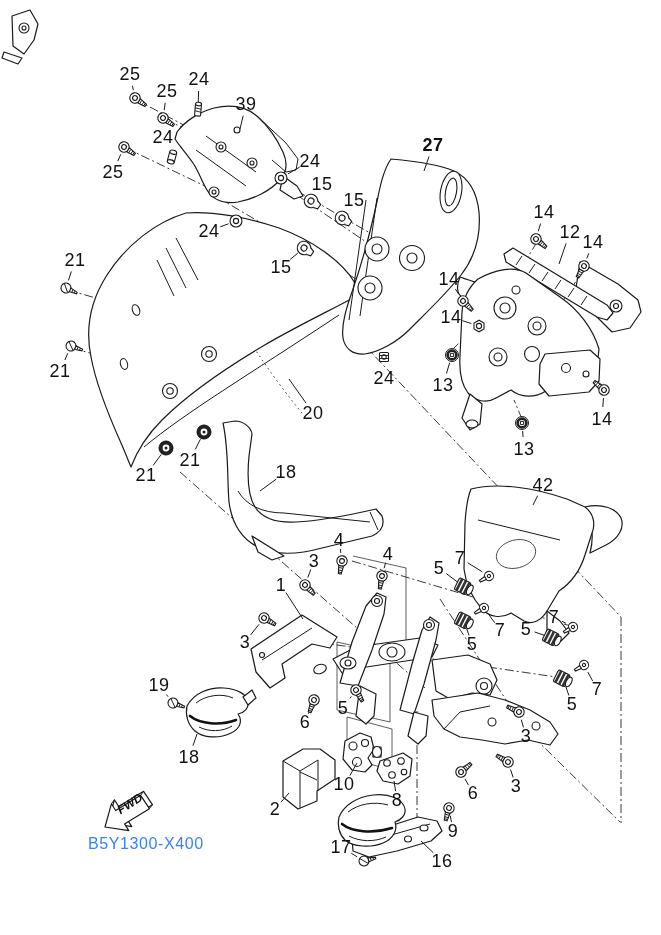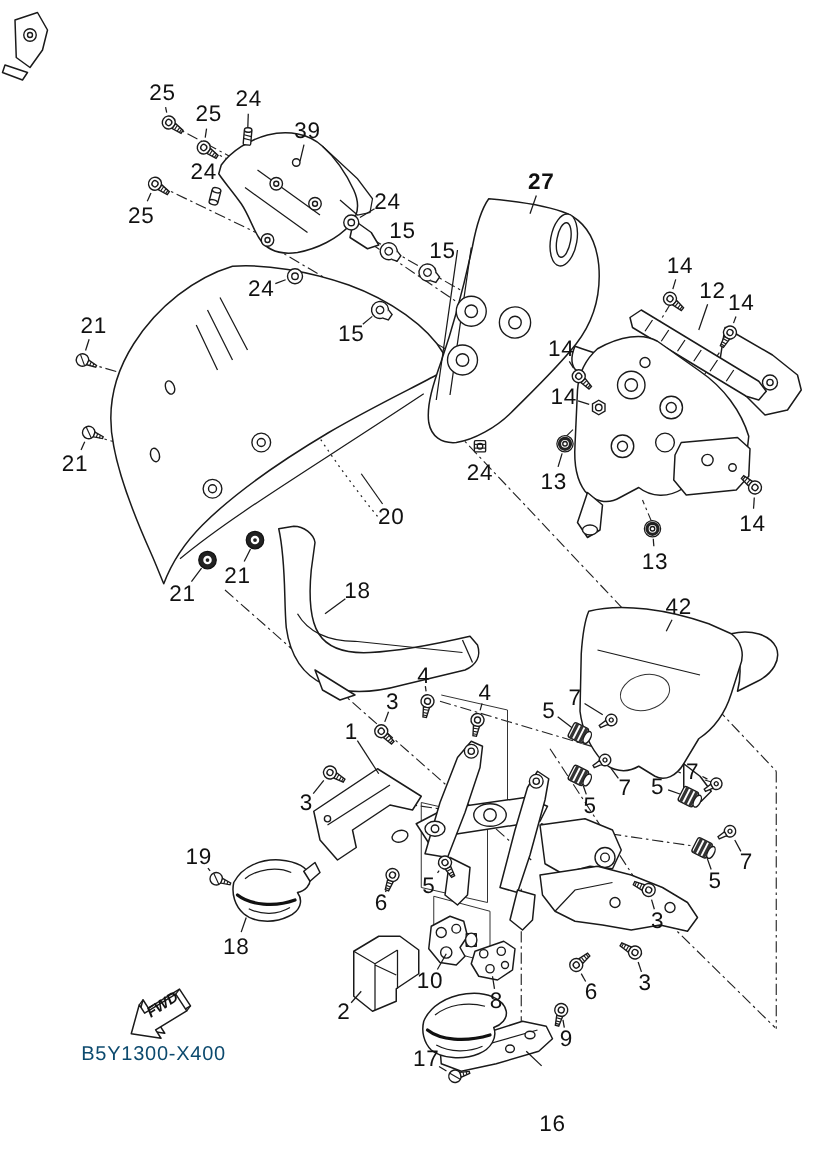--- a/index.html
+++ b/index.html
@@ -1,21 +1,21 @@
 <!DOCTYPE html>
 <html><head>
 <meta charset="utf-8">
 <style>
   html,body{margin:0;padding:0;background:#fff;}
   .stage{position:relative;width:661px;height:935px;background:#fff;overflow:hidden;
          font-family:"Liberation Sans",sans-serif;}
   svg{position:absolute;left:0;top:0;}
   .callout{position:absolute;transform:translate(-50%,-50%);font-size:18px;color:#111;
            letter-spacing:.5px;cursor:pointer;user-select:none;line-height:1;}
-  #part-code{position:absolute;left:65px;top:835px;font-size:16px;color:#0c4a6e;letter-spacing:.6px;}
+  #part-code{position:absolute;left:88px;top:835px;font-size:16px;color:#3b82f6;letter-spacing:.6px;}
   .p{fill:#fff;stroke:#1a1a1a;stroke-width:1.2;stroke-linejoin:round;}
   .ln{fill:none;stroke:#1a1a1a;stroke-width:1;}
   .thin{fill:none;stroke:#333;stroke-width:.8;}
   .dd{fill:none;stroke:#222;stroke-width:.9;stroke-dasharray:9 3 2 3;}
   .dot{fill:none;stroke:#222;stroke-width:1;stroke-dasharray:1.5 3.5;}
   .heavy{fill:none;stroke:#111;stroke-width:2.6;stroke-linecap:round;}
   .w{fill:#fff;stroke:#1a1a1a;stroke-width:1.1;}
   .g line{stroke:#1a1a1a;stroke-width:.9;}
 </style>
 </head>
@@ -590,20 +590,20 @@
       <div class="callout" style="left: 597px; top: 689px;">7</div>
       <div class="callout" style="left: 526px; top: 736px;">3</div>
       <div class="callout" style="left: 516px; top: 786px;">3</div>
       <div class="callout" style="left: 305px; top: 722px;">6</div>
       <div class="callout" style="left: 343px; top: 708px;">5</div>
       <div class="callout" style="left: 344px; top: 764px; margin-top: 20px;">10</div>
       <div class="callout" style="left: 397px; top: 800px;">8</div>
       <div class="callout" style="left: 473px; top: 793px;">6</div>
       <div class="callout" style="left: 453px; top: 831px;">9</div>
       <div class="callout" style="left: 341px; top: 847px;">17</div>
-      <div class="callout" style="left: 442px; top: 861px; margin-top: 38px;">16</div>
+      <div class="callout" style="left: 442px; top: 861px;">16</div>
       <div class="callout" style="left: 275px; top: 809px;">2</div>
       <div class="callout" style="left: 189px; top: 757px;">18</div>
       <div class="callout" style="left: 159px; top: 685px;">19</div>
     </div>
 
 <div id="part-code">B5Y1300-X400</div>
 </div>
 
 </body></html>

